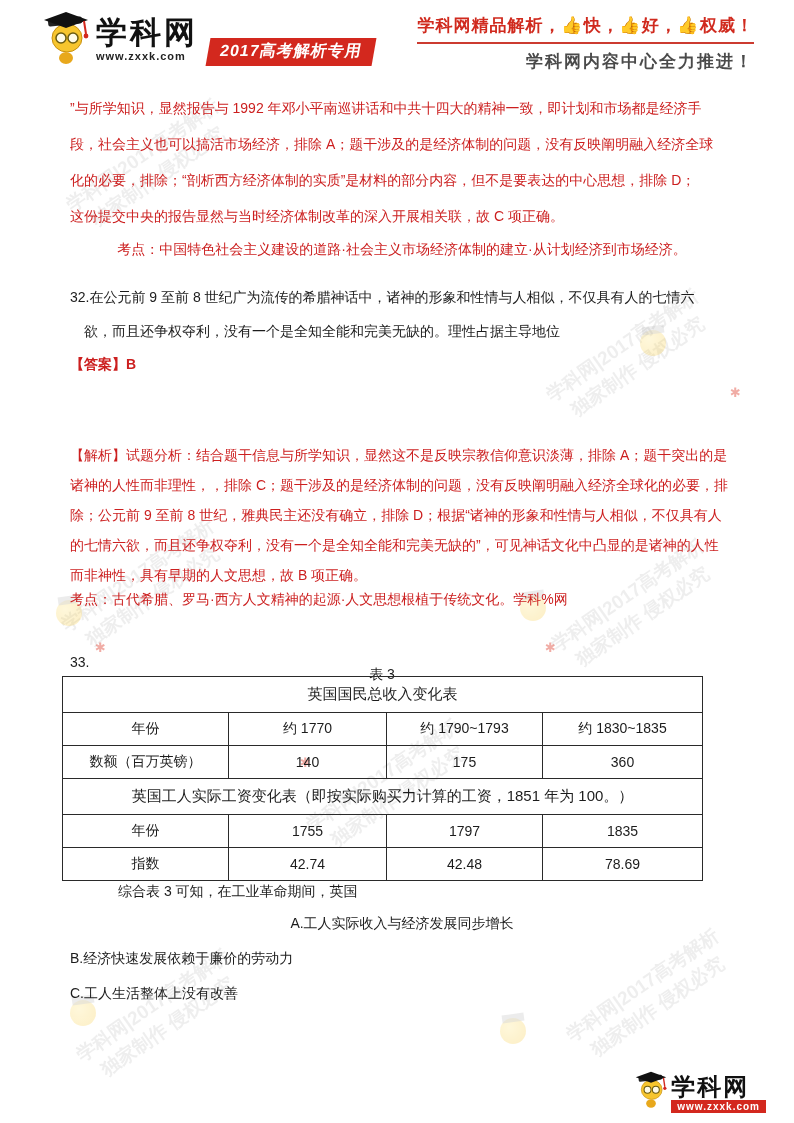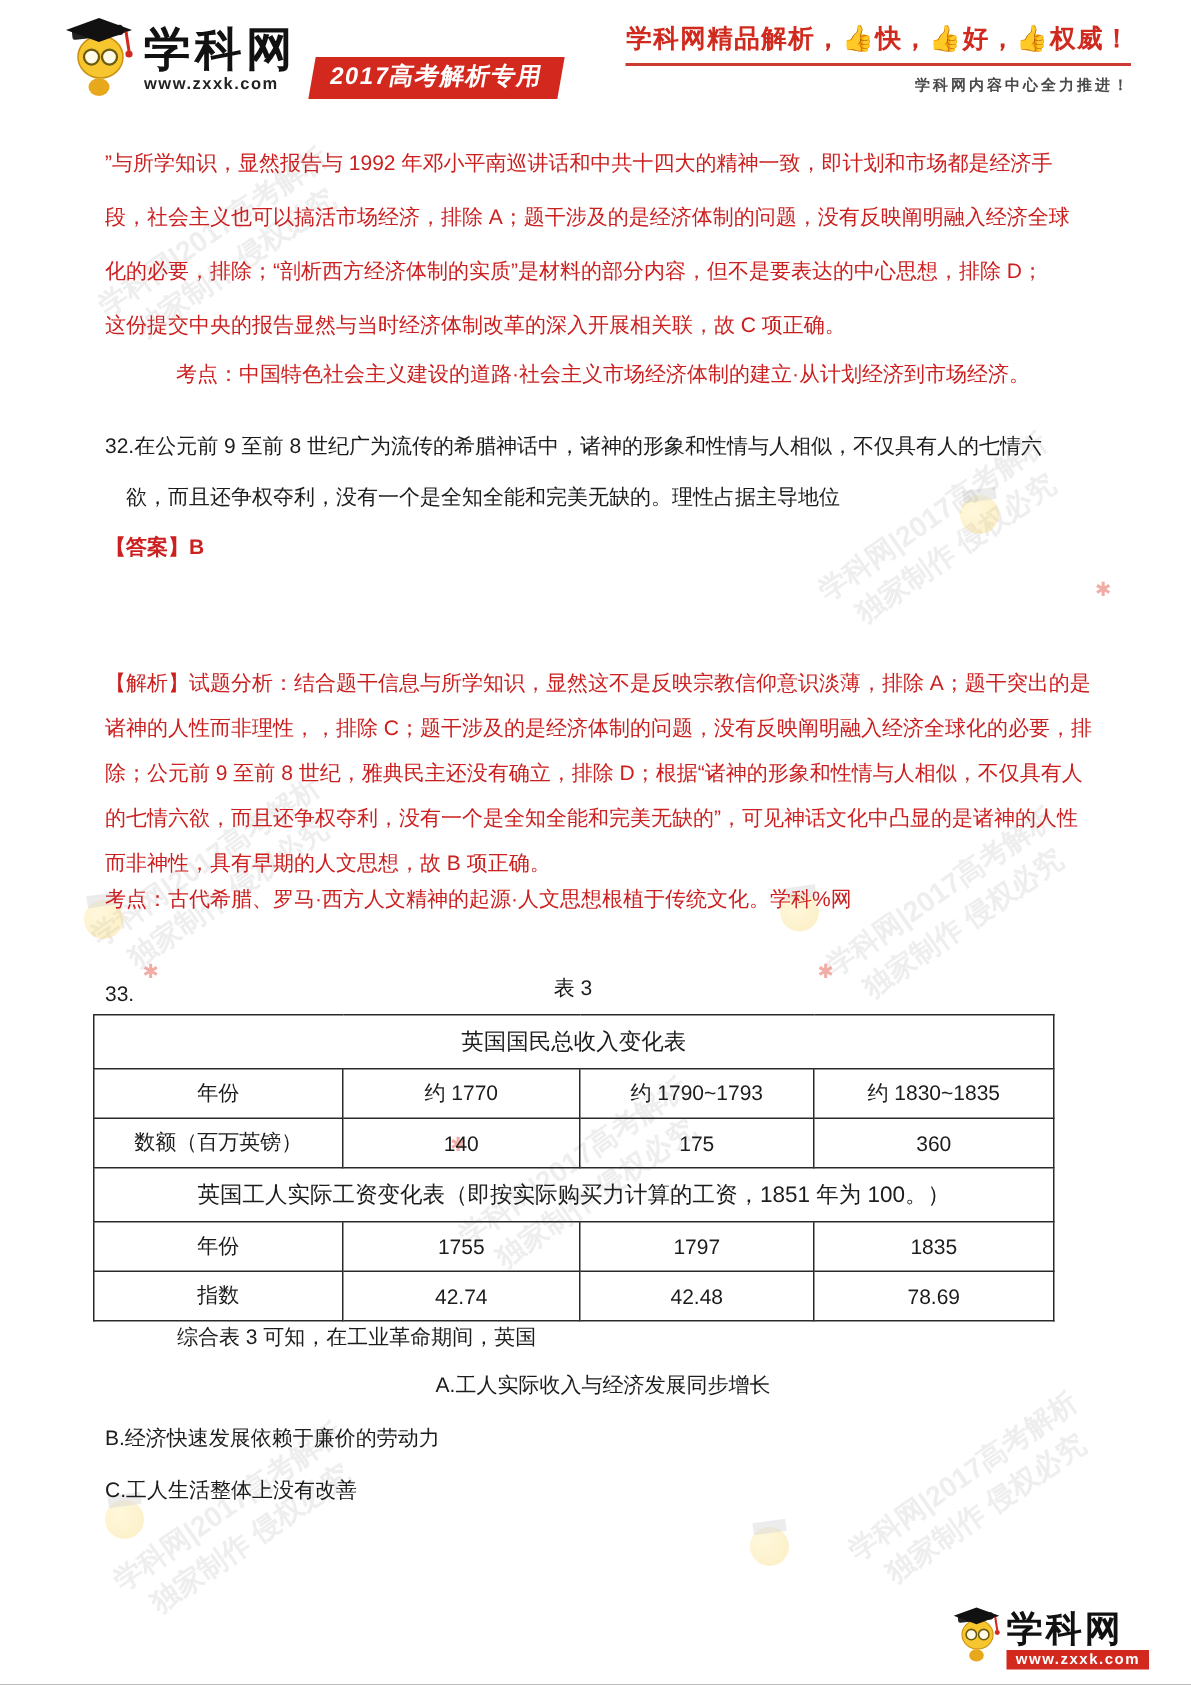--- a/index.html
+++ b/index.html
@@ -36,21 +36,21 @@
   .badge {
     align-self:flex-end; margin:0 0 6px 10px; background:#d3281e; color:#fff;
     font-size:16px; font-weight:bold; padding:3px 12px 4px 12px;
     transform:skewX(-10deg); letter-spacing:1px; white-space:nowrap;
   }
   .slogan { text-align:right; margin-top:6px; }
   .slogan-main {
     color:#d02a1e; font-weight:bold; font-size:17px; letter-spacing:1px;
     border-bottom:2px solid #cc3b30; padding-bottom:5px; white-space:nowrap;
   }
-  .slogan-sub { color:#4a4a4a; font-weight:bold; font-size:10px; letter-spacing:2px; margin-top:6px; }
+  .slogan-sub { color:#4a4a4a; font-weight:bold; font-size:17px; letter-spacing:2px; margin-top:6px; }
   
   .content { position:absolute; left:70px; width:664px; }
   .line { white-space:nowrap; font-size:14px; }
   .red  { color:#cc1f1f; }
   .blk  { color:#1c1c1c; }
   .para36 .line { height:36px; line-height:36px; }
   .para30 .line { height:30px; line-height:30px; }
   .indent { padding-left:14px; }
   .opt-grid { display:grid; grid-template-columns:285px 1fr; }
   .opt-grid .line { height:35px; line-height:35px; }
@@ -149,21 +149,21 @@
     <div class="line red">的七情六欲，而且还争权夺利，没有一个是全知全能和完美无缺的”，可见神话文化中凸显的是诸神的人性</div>
     <div class="line red">而非神性，具有早期的人文思想，故 B 项正确。</div>
   </div>
   <div class="content" style="top:584px;">
     <div class="line red" style="height:30px;line-height:30px;">考点：古代希腊、罗马·西方人文精神的起源·人文思想根植于传统文化。学科%网</div>
   </div>
 
   <div class="content" style="top:648px;">
     <div class="line blk" style="height:28px;line-height:28px;">33.</div>
   </div>
-  <div class="tbl-label" style="top:650px;text-align:center;">表 3</div>
+  <div class="tbl-label" style="top:666px;text-align:center;">表 3</div>
 
   <table class="data">
     <colgroup>
         <col style="width:166px">
         <col style="width:158px">
         <col style="width:156px">
         <col style="width:160px">
       </colgroup>
     <tbody>
         <tr>

